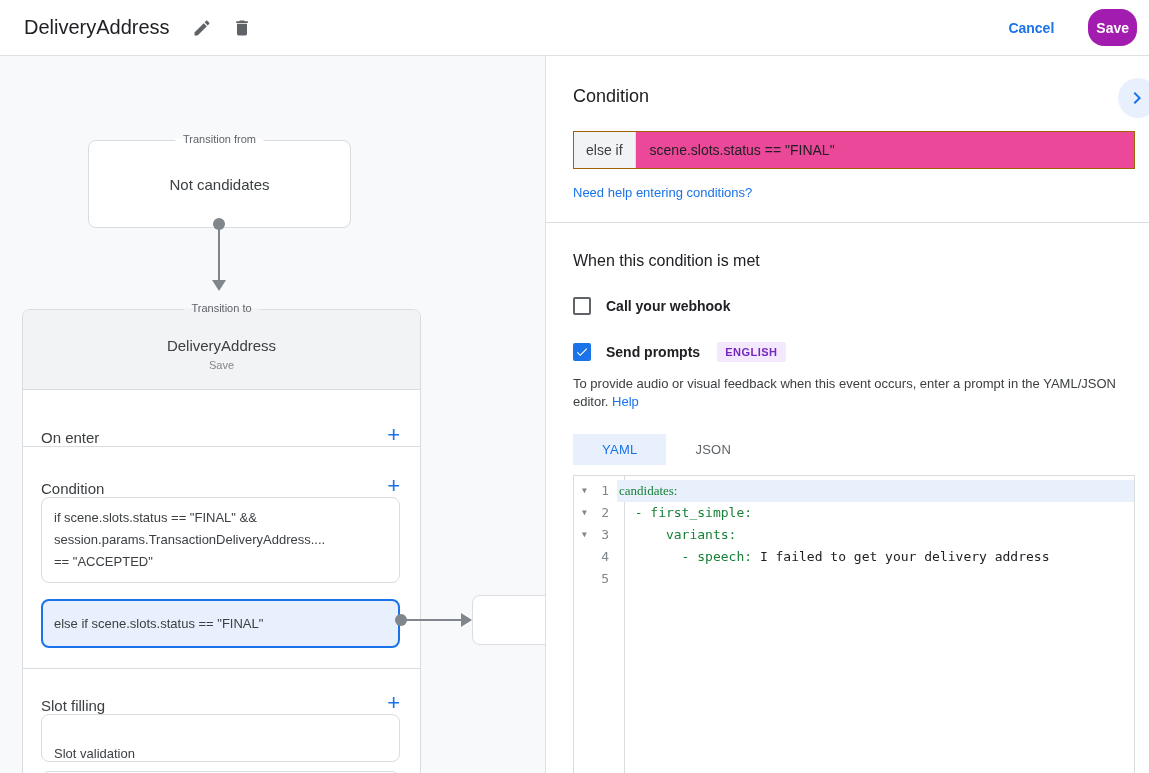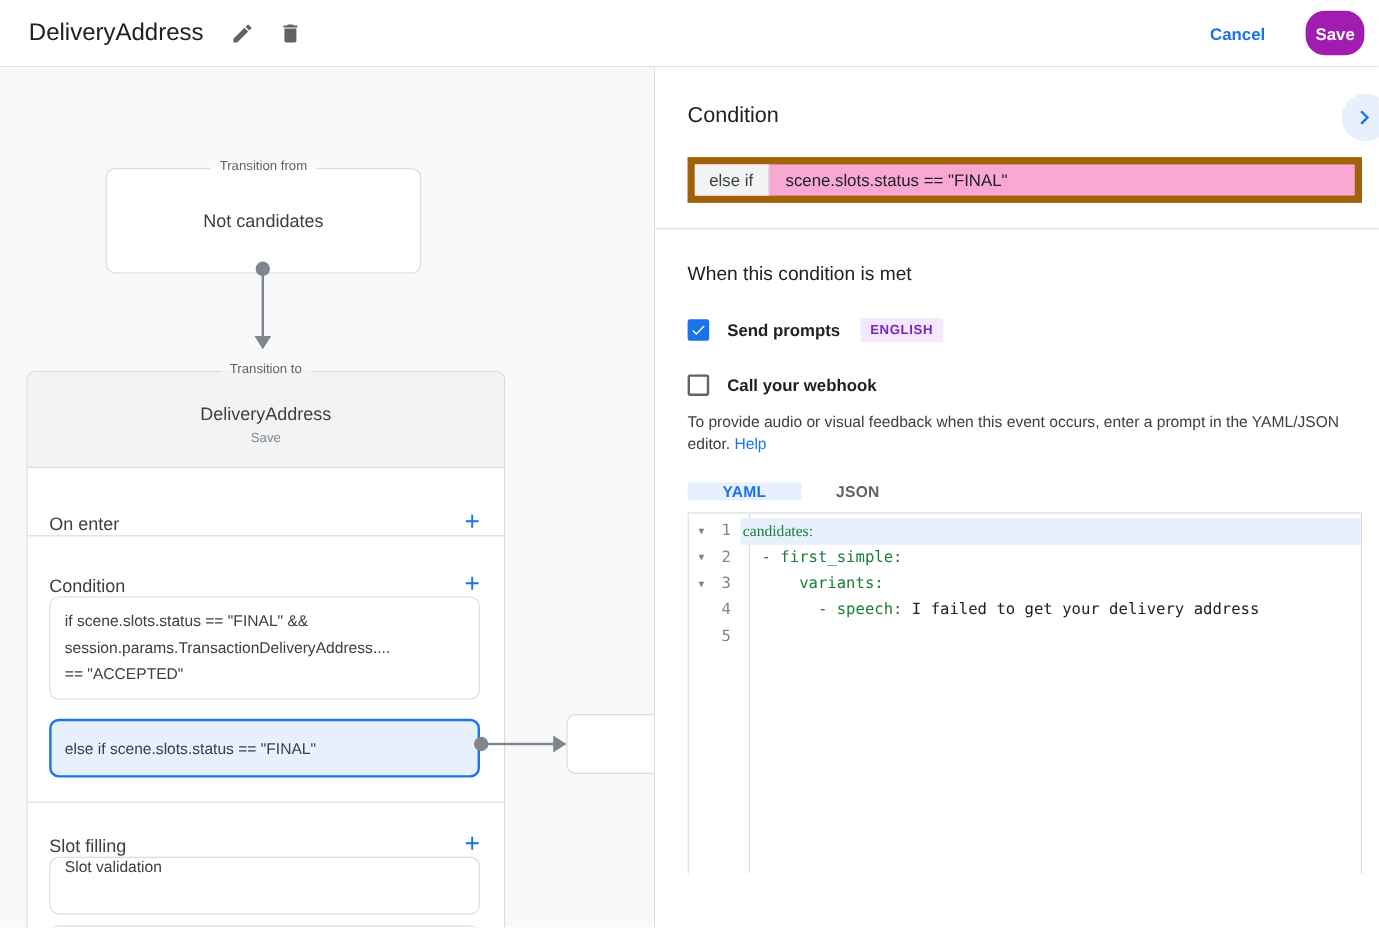--- a/index.html
+++ b/index.html
@@ -56,60 +56,60 @@
           cursor:pointer; font-family:inherit; line-height:1; padding:0 6px; }
   .sec-onenter { height:57px; border-bottom:1px solid #dadce0; }
   .sec-condition { border-bottom:1px solid #dadce0; padding-bottom:20px; }
   .sec-condition .sec-row { height:50px; }
   .cond-box { margin:0 20px 16px 18px; border:1px solid #dadce0; border-radius:8px;
               padding:9px 12px; font-size:13px; line-height:22px; color:#3c4043; background:#fff; }
   .cond-box.selected { margin-bottom:0; background:#e8f0fe; border:2px solid #1a73e8;
                        height:49px; display:flex; align-items:center; padding:0 11px; }
   .sec-slot .sec-row { height:45px; }
   .slot-box { margin:0 20px 9px 18px; border:1px solid #dadce0; border-radius:8px;
-              height:48px; display:flex; align-items:flex-start; padding:0 12px;
+              height:48px; display:flex; align-items:flex-end; padding:0 12px;
               font-size:13px; color:#3c4043; background:#fff; }
 
   .h-dot { position:absolute; left:395px; top:558px; width:12px; height:12px;
            border-radius:50%; background:#80868b; }
   .h-line { position:absolute; left:403px; top:563px; width:58px; height:2px; background:#80868b; }
   .h-arrow { position:absolute; left:461px; top:557px; width:0; height:0;
              border-top:7px solid transparent; border-bottom:7px solid transparent;
              border-left:11px solid #80868b; }
   .target-box { position:absolute; left:472px; top:539px; width:100px; height:50px;
                 background:#fff; border:1px solid #dadce0; border-radius:8px; }
 
   
   .panel { position:relative; flex:1; background:#fff; }
   .expand-btn { position:absolute; top:22px; right:-9px; width:40px; height:40px;
                 border-radius:50%; background:#e8f0fe; border:none; cursor:pointer;
                 display:flex; align-items:center; padding-left:7px; }
   .sec1 { padding:30px 14px 21px 27px; border-bottom:1px solid #dadce0; }
   .panel-h1 { font-size:18px; font-weight:400; color:#202124; }
-  .cond-input { display:flex; height:38px; border:6px solid #a16207; margin-top:24px; background:#f9a8d4; }
+  .cond-input { display:flex; height:38px; border:1px solid #a16207; margin-top:24px; background:#ec4899; }
   .cond-op { background:#f1f3f4; border-right:1px solid #dadce0; display:flex; align-items:center;
              padding:0 12px; font-size:14px; color:#3c4043; flex:none; }
   .cond-val { flex:1; display:flex; align-items:center; padding:0 14px; font-size:14px; color:#202124; }
   .link { color:#1a73e8; font-size:13px; text-decoration:none; }
   .help-line { margin-top:14px; }
 
   .sec2 { padding:29px 14px 0 27px; }
   .panel-h2 { font-size:16px; font-weight:400; color:#202124; }
   .check-row { display:flex; align-items:center; margin-top:27px; }
   .checkbox { width:18px; height:18px; border:2px solid #5f6368; border-radius:2px; flex:none;
               background:#fff; cursor:pointer; display:flex; align-items:center; justify-content:center; }
   .checkbox.checked { background:#1a73e8; border-color:#1a73e8; }
   .check-label { font-size:14px; font-weight:700; color:#202124; margin-left:15px; }
   .badge { margin-left:17px; background:#f3e8fd; color:#7627bb; font-size:11px; font-weight:700;
            letter-spacing:.5px; padding:4px 8px; border-radius:2px; }
   .desc { margin-top:13px; font-size:13px; line-height:18px; color:#3c4043; max-width:566px; }
 
   .tabs { display:flex; margin-top:23px; }
-  .tab { height:15px; padding:0 29px; display:flex; align-items:center; font-size:13px;
-         font-weight:700; letter-spacing:.25px; color:#5f6368; background:transparent;
+  .tab { height:31px; padding:0 29px; display:flex; align-items:center; font-size:13px;
+         font-weight:400; letter-spacing:.25px; color:#5f6368; background:transparent;
          border:none; cursor:pointer; font-family:inherit; }
   .tab.active { background:#e8f0fe; color:#1a73e8; }
 
   .editor { position:relative; margin-top:10px; border:1px solid #dadce0; border-bottom:none;
             height:301px; overflow:hidden; font-family:"DejaVu Sans Mono", monospace;
             font-size:13px; line-height:22px; padding-top:4px; background:#fff; }
   .gutter-line { position:absolute; left:50px; top:0; bottom:0; width:1px; background:#dadce0; }
   .ed-row { display:flex; position:relative; }
   .ed-fold { width:21px; text-align:center; color:#80868b; font-size:8px; line-height:22px; flex:none; }
   .ed-num { width:22px; text-align:right; color:#80868b; padding-right:8px; flex:none; }
@@ -215,42 +215,45 @@
           </svg>
       </span>
     </button>
 
     <div class="sec1">
       <div class="panel-h1">Condition</div>
       <div class="cond-input">
         <div class="cond-op">else if</div>
         <div class="cond-val">scene.slots.status == "FINAL"</div>
       </div>
+      <div class="help-line">
+        <a href="#" class="link">Need help entering conditions?</a>
+      </div>
     </div>
 
     <div class="sec2">
       <div class="panel-h2">When this condition is met</div>
+
+      <div class="check-row">
+        <span class="checkbox"></span>
+        <span class="check-label">Call your webhook</span>
+      </div>
 
       <div class="check-row">
         <span class="checkbox checked">
           <span>
             <svg width="14" height="14" viewBox="0 0 24 24">
                 <path d="M9 16.2 4.8 12l-1.4 1.4L9 19 21 7l-1.4-1.4z" fill="#fff"></path>
               </svg>
           </span>
         </span>
         <span class="check-label">Send prompts</span>
         <span class="badge">ENGLISH</span>
       </div>
 
-      <div class="check-row">
-        <span class="checkbox"></span>
-        <span class="check-label">Call your webhook</span>
-      </div>
-
       <div class="desc">
         <span>To provide audio or visual feedback when this event occurs, enter a prompt in the YAML/JSON editor.</span>
         <a href="#" class="link">Help</a>
       </div>
 
       <div class="tabs">
         <button class="tab active">YAML</button>
         <button class="tab">JSON</button>
       </div>
 

